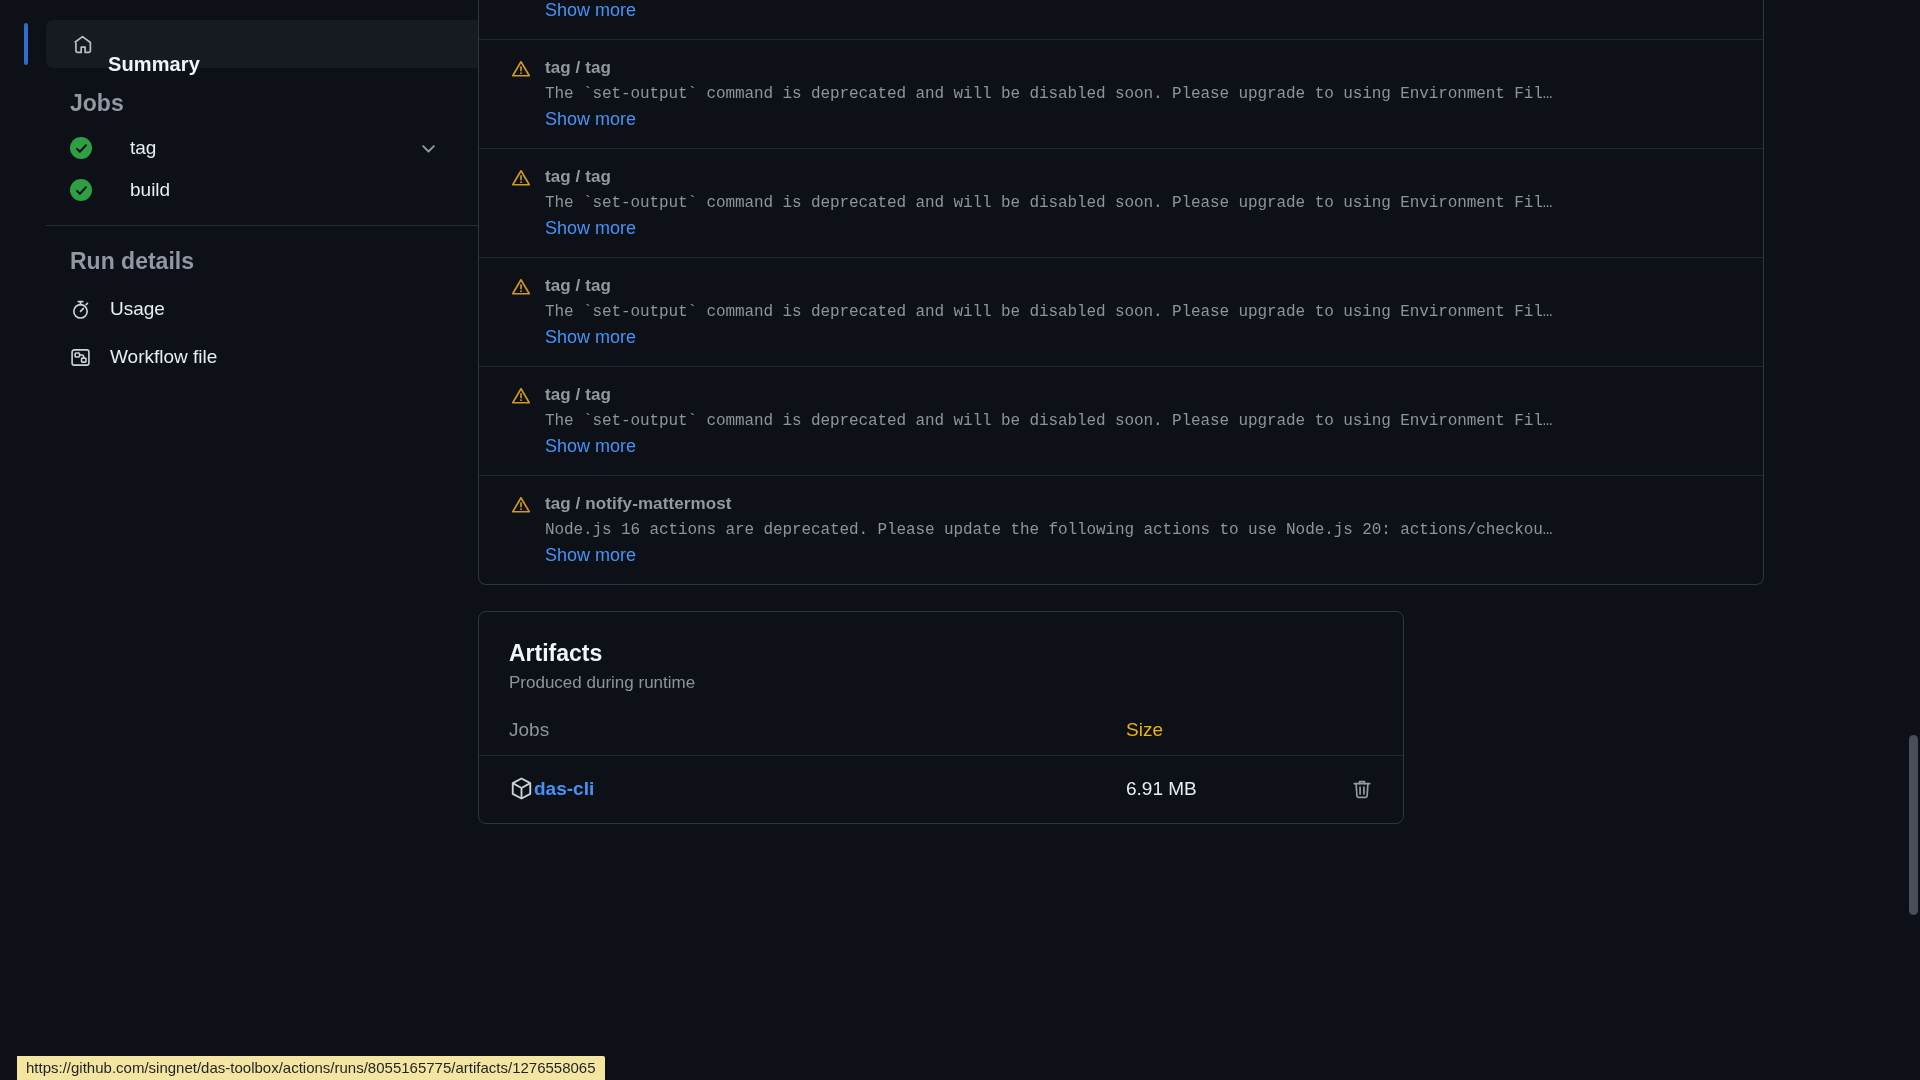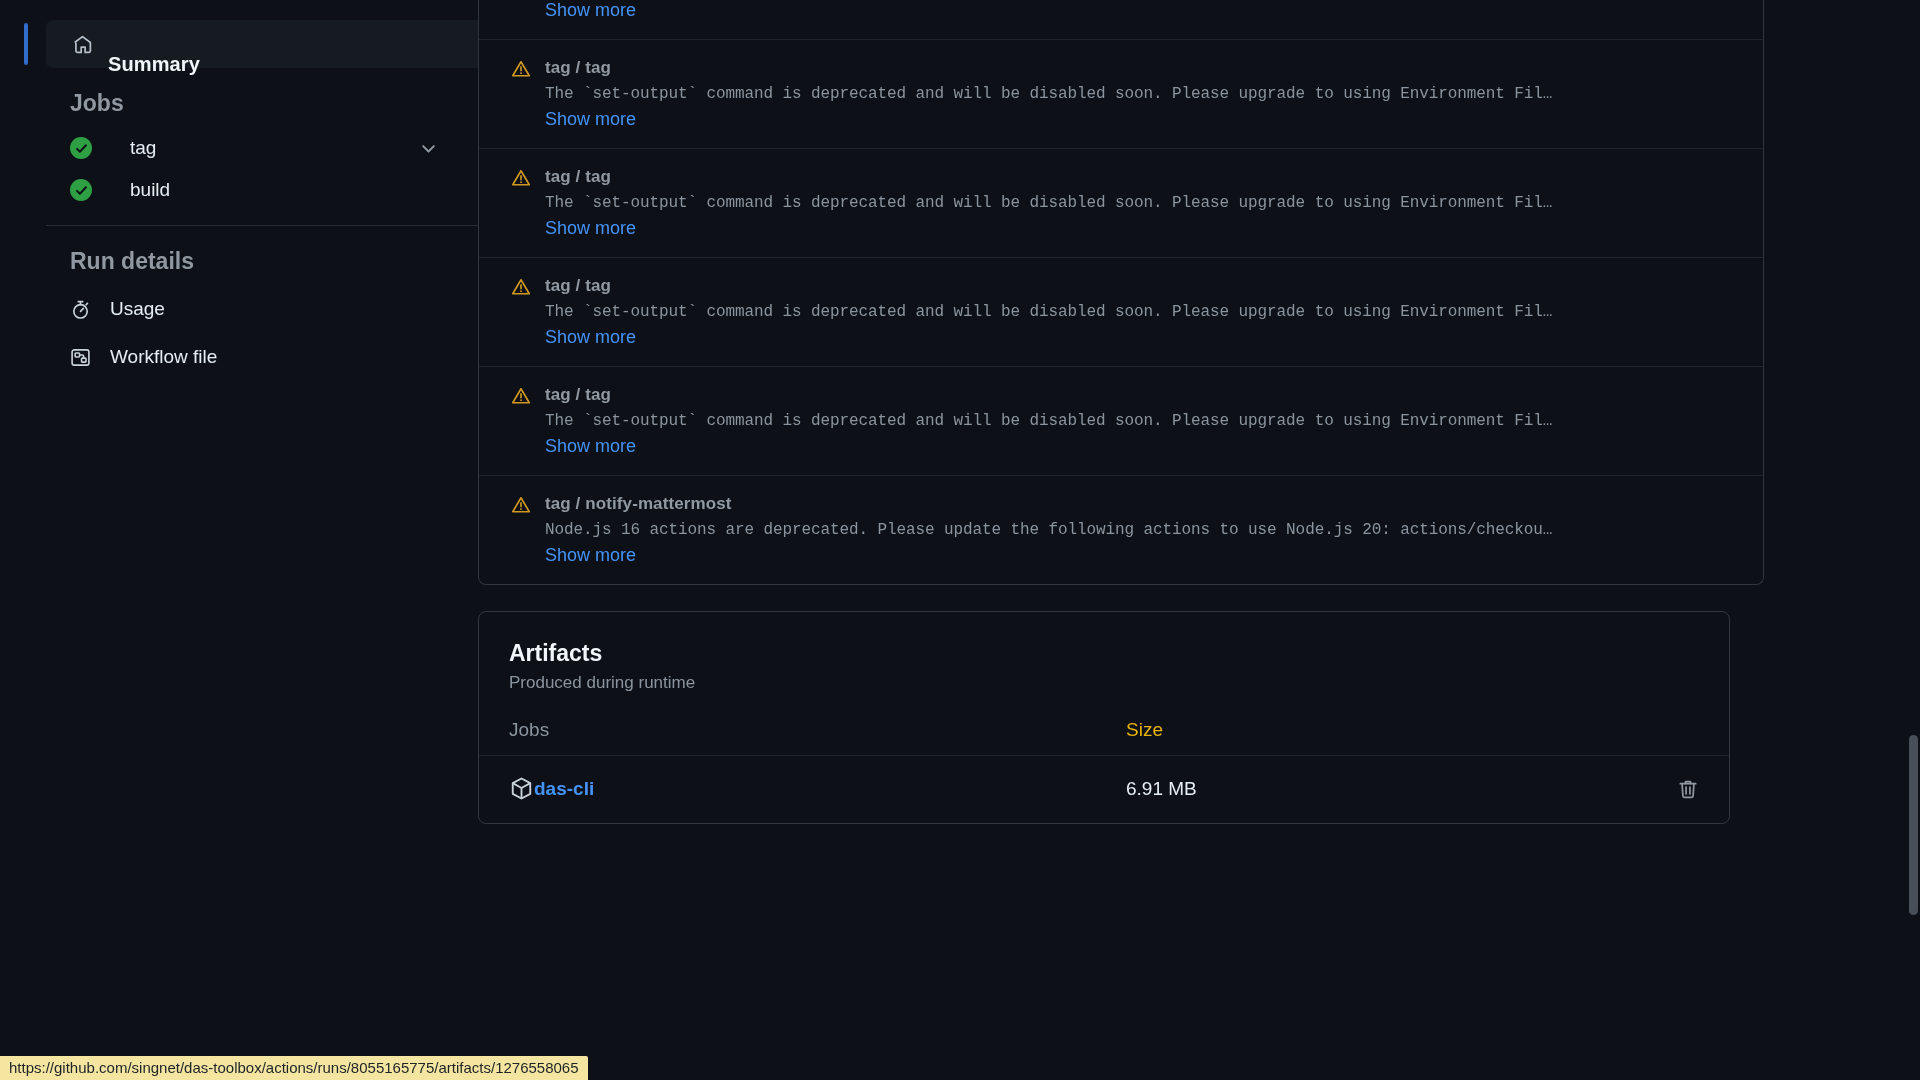--- a/index.html
+++ b/index.html
@@ -127,21 +127,21 @@
     display: inline-block;
     cursor: pointer;
   }
 
   
   .artifacts-card {
     margin-top: 26px;
     border: 1px solid #30363d;
     border-radius: 8px;
     background: #0d1117;
-    width: 1252px;
+    width: 926px;
     padding: 0;
   }
   .art-head { padding: 28px 30px 0 30px; }
   .art-title { color: #f0f6fc; font-size: 23px; font-weight: bold; }
   .art-sub { color: #8b949e; font-size: 17px; margin-top: 6px; }
 
   .art-table { margin-top: 26px; }
   .art-thead {
     display: flex; align-items: center;
     padding: 0 30px 14px 30px;
@@ -170,21 +170,21 @@
   }
   .scroll-thumb {
     position: absolute; right: 2px; top: 735px;
     width: 9px; height: 180px;
     background: #484f58; border-radius: 5px;
   }
 
   
   .statusbar {
     position: absolute;
-    left: 0; bottom: 0;
+    left: 17px; bottom: 0;
     background: #f4e6a1;
     color: #1f2328;
     font-size: 15px;
     padding: 3px 9px 4px 9px;
     font-family: "Liberation Sans", sans-serif;
     max-width: 700px;
     white-space: nowrap;
     border-top-right-radius: 2px;
   }
 </style>

